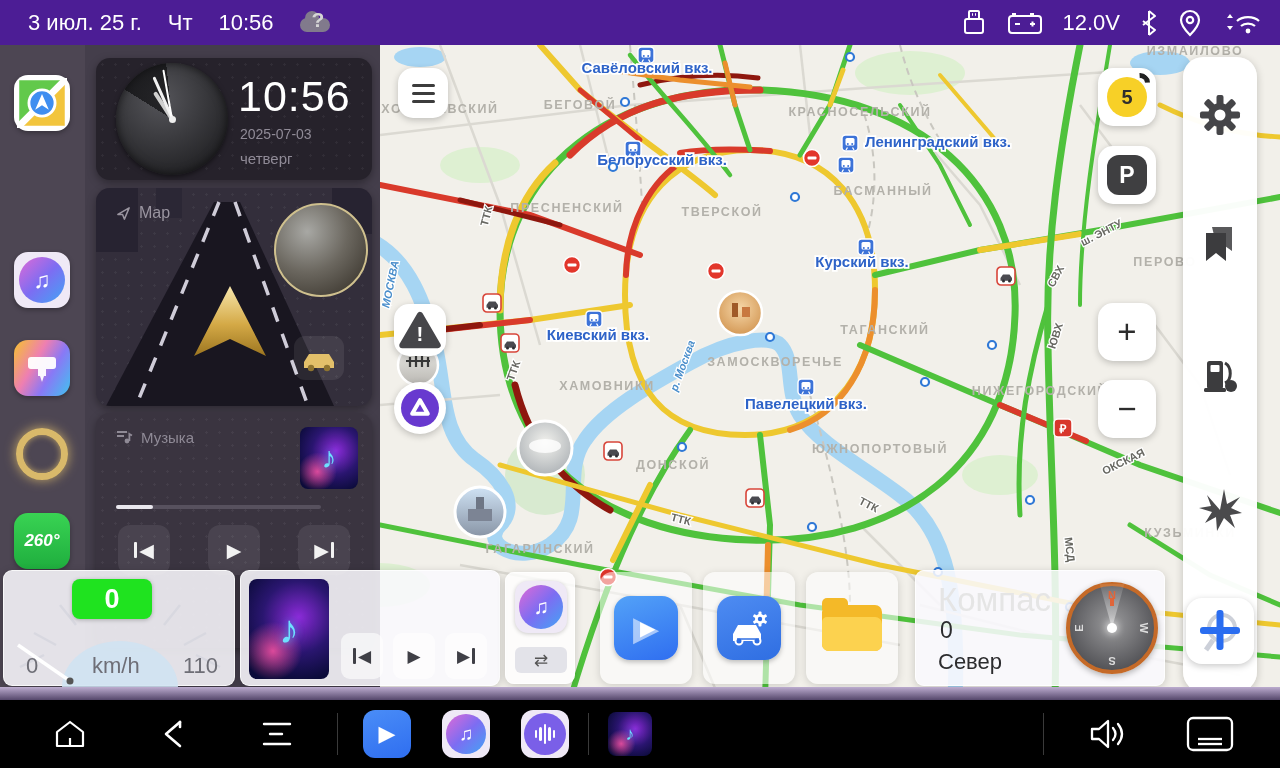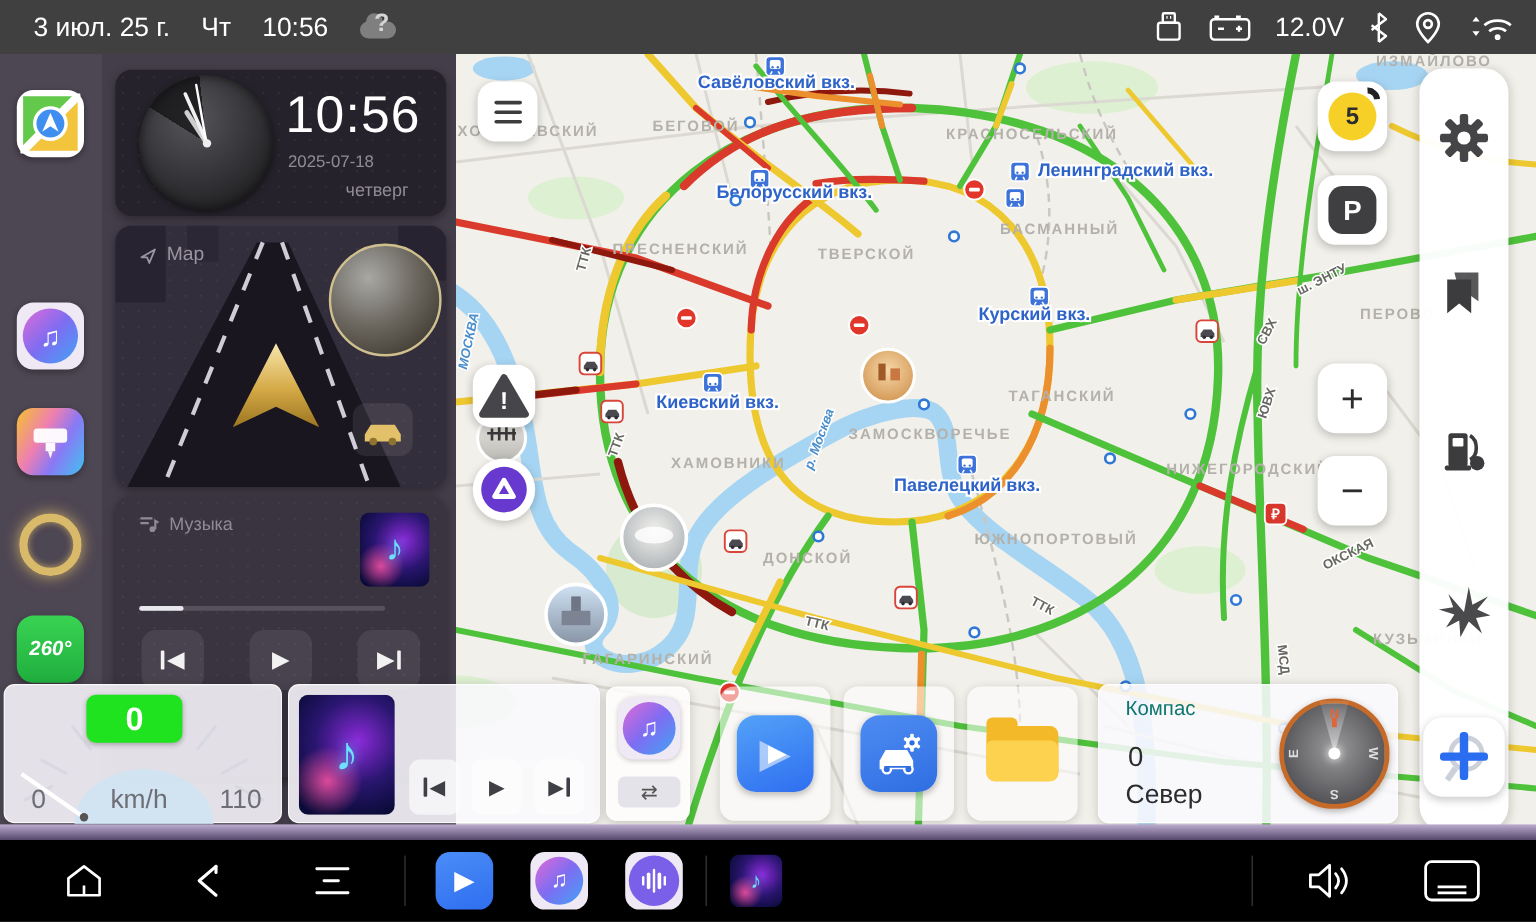--- a/index.html
+++ b/index.html
@@ -1,20 +1,20 @@
 <!DOCTYPE html>
 <html><head>
 <meta charset="utf-8">
 <style>
   html,body{margin:0;padding:0;background:#111;}
   *{box-sizing:border-box;font-family:"Liberation Sans",sans-serif;}
   #screen{position:relative;width:1280px;height:768px;overflow:hidden;background:#000;}
 
   
-  #statusbar{position:absolute;left:0;top:0;width:1280px;height:45px;background:#404040;color:#fff;}
+  #statusbar{position:absolute;left:0;top:0;width:1280px;height:45px;background:#4c1d95;color:#fff;}
   .sb-left{position:absolute;left:28px;top:0;height:45px;display:flex;align-items:center;gap:26px;font-size:22px;}
   .sb-right{position:absolute;right:18px;top:0;height:45px;display:flex;align-items:center;gap:20px;font-size:22px;}
   .sb-ic{display:flex;align-items:center;}
   #weather-ic{position:relative;width:34px;height:26px;}
   #weather-ic .cl{position:absolute;left:0;top:8px;width:30px;height:14px;border-radius:8px;background:#8b8b8b;opacity:.85;}
   #weather-ic .cl:before{content:"";position:absolute;left:5px;top:-7px;width:14px;height:14px;border-radius:50%;background:#8b8b8b;}
   #weather-ic .qm{position:absolute;left:12px;top:-2px;font-size:21px;color:#d5d5d5;font-weight:700;}
 
   
   #sidebar{position:absolute;left:0;top:45px;width:85px;height:655px;background:#4d4653;}
@@ -34,21 +34,21 @@
   #aclock{position:absolute;left:20px;top:5px;width:112px;height:112px;border-radius:50%;
     background:radial-gradient(circle at 40% 32%,#55555a,#242427 75%);box-shadow:inset 0 0 10px rgba(0,0,0,.6),0 2px 5px rgba(0,0,0,.5);}
   #aclock .sector{position:absolute;inset:0;border-radius:50%;background:conic-gradient(from -58deg,rgba(10,10,12,.65) 0 52deg,transparent 52deg);}
   .hand{position:absolute;left:50%;bottom:50%;transform-origin:50% 100%;border-radius:3px;}
   #hand-m{width:3px;height:46px;margin-left:-1.5px;background:#f2f2f2;transform:rotate(336deg);}
   #hand-h{width:4px;height:32px;margin-left:-2px;background:#cfcfcf;transform:rotate(327deg);}
   #hand-s{width:1.5px;height:50px;margin-left:-.75px;background:#fff;transform:rotate(350deg);}
   #aclock .pin{position:absolute;left:50%;top:50%;width:7px;height:7px;margin:-3.5px;border-radius:50%;background:#eee;}
   #dclock-time{position:absolute;left:142px;top:14px;font-size:43px;font-weight:300;color:#fff;letter-spacing:1px;}
   #dclock-date{position:absolute;left:144px;top:68px;font-size:14px;color:#908b97;}
-  #dclock-day{position:absolute;left:144px;top:92px;font-size:15px;color:#908b97;margin-left:48px;}
+  #dclock-day{position:absolute;left:144px;top:92px;font-size:15px;color:#908b97;}
 
   #map-card{left:11px;top:143px;width:276px;height:218px;background-color:#332e3b;overflow:hidden;}
   #map-card .lbl{position:absolute;left:20px;top:16px;color:#9a95a0;font-size:16px;display:flex;gap:8px;align-items:center;z-index:3;}
 
   #music-card{left:11px;top:368px;width:276px;height:235px;background-color:#3a3440;text-align:center;}
   #music-card .lbl{position:absolute;left:20px;top:16px;color:#8f8a96;font-size:15px;display:flex;gap:8px;align-items:center;}
   #track{position:absolute;left:20px;top:40px;color:#fff;font-size:26px;}
   #prog{position:absolute;left:20px;top:92px;width:205px;height:4px;border-radius:2px;background:#57515e;}
   #prog .fill{width:18%;height:100%;border-radius:2px;background:#e9e7ee;}
   .art{border-radius:8px;background:
@@ -102,21 +102,21 @@
   #tile-play .app-ic{background:linear-gradient(160deg,#53a2f8,#2f6ef0);}
   #play-tri-outer{color:rgba(255,255,255,.55);font-size:34px;position:relative;line-height:1;}
   #play-tri-inner{position:absolute;left:7px;top:7px;font-size:20px;color:#fff;}
   #tile-car .app-ic{background:linear-gradient(160deg,#4e8cf2,#2f6ee2);}
   #tile-folder .app-ic{background:transparent;box-shadow:none;}
   #folder{position:relative;width:60px;height:46px;}
   #folder .back{position:absolute;inset:0;background:#f4b928;border-radius:7px;}
   #folder .back:before{content:"";position:absolute;left:0;top:-7px;width:26px;height:12px;background:#f4b928;border-radius:5px 5px 0 0;}
   #folder .front{position:absolute;left:0;bottom:0;width:100%;height:34px;background:#fcd24f;border-radius:5px 7px 7px 7px;}
   #compass-card{left:915px;top:570px;width:250px;height:116px;}
-  #cmp-title{position:absolute;left:22px;top:10px;font-size:17px;color:#0f766e;}
+  #cmp-title{position:absolute;left:22px;top:10px;font-size:33px;color:#e5e5e5;}
   #cmp-deg{position:absolute;left:24px;top:46px;font-size:23px;color:#2c2c2e;}
   #cmp-dir{position:absolute;left:22px;top:78px;font-size:22px;color:#2c2c2e;}
   #cmp{position:absolute;left:150px;top:11px;width:92px;height:92px;border-radius:50%;border:4px solid #c56a28;background:radial-gradient(circle at 50% 45%,#9a9a9c,#4e4e52 80%);box-shadow:0 2px 6px rgba(0,0,0,.3);}
   #cmp .beam{position:absolute;left:50%;top:50%;width:44px;height:44px;transform:translate(-50%,-100%);clip-path:polygon(50% 100%,22% 0,78% 0);background:linear-gradient(180deg,rgba(255,255,255,.08),rgba(255,255,255,.5));}
   #cmp .dot{position:absolute;left:50%;top:50%;width:10px;height:10px;margin:-5px;border-radius:50%;background:#fff;box-shadow:0 0 8px #fff;}
   .cmp-l{position:absolute;font-size:11px;color:#ddd;font-weight:700;}
   #cmp-n{left:50%;top:3px;transform:translateX(-50%);color:#e0653a;}
   #cmp-s{left:50%;bottom:3px;transform:translateX(-50%) rotate(180deg);}
   #cmp-e{left:5px;top:50%;transform:translateY(-50%) rotate(-90deg);}
   #cmp-w{right:5px;top:50%;transform:translateY(-50%) rotate(90deg);}
@@ -226,21 +226,21 @@
 
     <div class="card" id="clock-card">
       <div id="aclock">
         <div class="sector"></div>
         <div class="hand" id="hand-h"></div>
         <div class="hand" id="hand-m"></div>
         <div class="hand" id="hand-s"></div>
         <div class="pin"></div>
       </div>
       <div id="dclock-time">10:56</div>
-      <div id="dclock-date">2025-07-18</div>
+      <div id="dclock-date">2025-07-03</div>
       <div id="dclock-day">четверг</div>
     </div>
 
     <div class="card" id="map-card">
       <div class="lbl">
         <svg width="15" height="15" viewBox="0 0 16 16">
             <path d="M2 9L14 2 9 14l-2-5z" fill="none" stroke="#9a95a0" stroke-width="1.6" stroke-linejoin="round"></path>
           </svg>
         <span>Map</span>
       </div>

